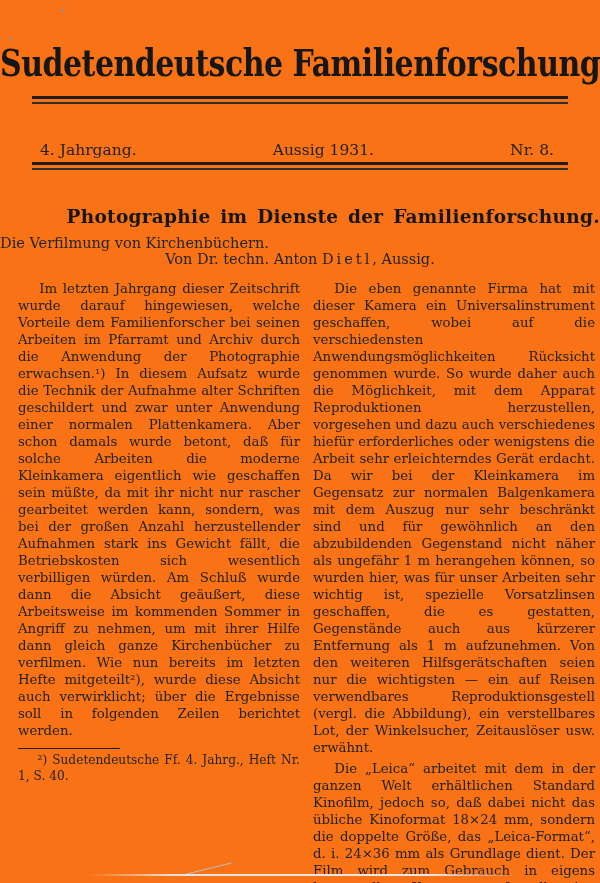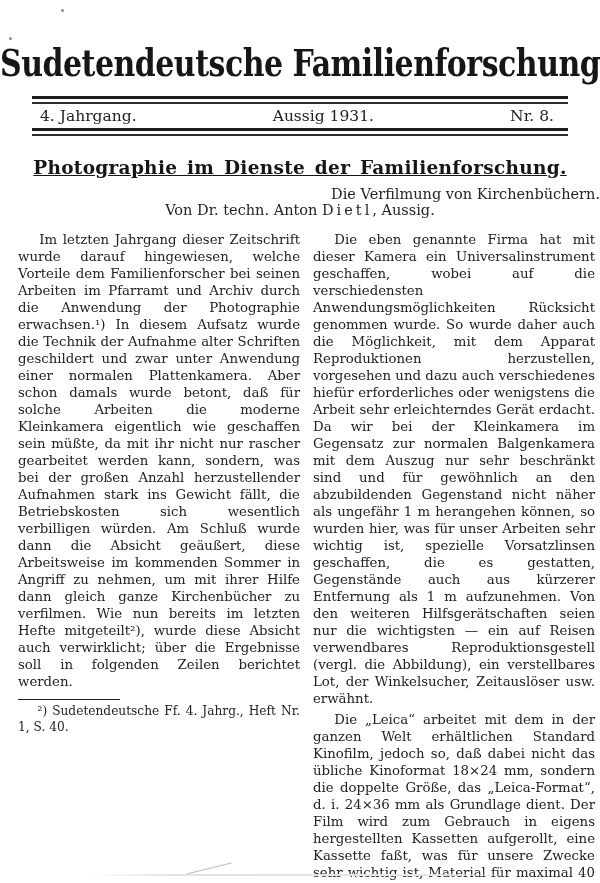--- a/index.html
+++ b/index.html
@@ -1,20 +1,20 @@
 <!DOCTYPE html>
 <html><head>
 <meta charset="utf-8">
 <style>
   html,body { margin:0; padding:0; background:#e8e8e6; }
   .page {
     position:relative;
     width:600px; height:883px;
     margin:0 auto;
-    background:#ffffff;
+    background:#f97316;
     overflow:hidden;
     font-family:"DejaVu Serif", serif;
     color:#1f1f1f;
   }
   
   .masthead { text-align:center; margin-top:50px; }
   .masthead-text {
     display:inline-block;
     font-size:30px; font-weight:bold;
     letter-spacing:-0.5px; white-space:nowrap;
@@ -27,28 +27,28 @@
     border-top:3px solid #1d1d1d;
     border-bottom:2px solid #2e2e2e;
   }
   .rule-top { margin-top:11px; }
   .rule-bottom { }
   
   .issue-row {
     display:flex; justify-content:space-between; align-items:baseline;
     padding:3px 46px 3px 40px; font-size:15.5px; color:#222;
   }
-  .issue-cell { white-space:nowrap; }
+  .issue-cell { white-space:nowrap;margin-top:34px; }
   
   .article-title {
-    text-align:center; margin-top:21px;
+    text-align:right; margin-top:36px;
     font-size:18.5px; font-weight:bold;
-    letter-spacing:0.3px; word-spacing:3px; color:#161616;text-decoration:underline;
+    letter-spacing:0.3px; word-spacing:3px; color:#161616;
   }
-  .article-subtitle { text-align:right; margin-top:8px; font-size:14.5px; color:#242424; }
+  .article-subtitle { text-align:left; margin-top:8px; font-size:14.5px; color:#242424; }
   .article-byline  { text-align:center; margin-top:0; font-size:14.5px; color:#242424; }
   .byline-name { letter-spacing:3px; }
   
   .columns { display:flex; gap:13px; padding:0 10px 0 18px; margin-top:13px; }
   .col {
     width:282px; flex:0 0 282px;
     font-size:13.3px; line-height:17px;
     text-align:justify; color:#222;
   }
   .col p { margin:0; text-indent:1.6em; }

